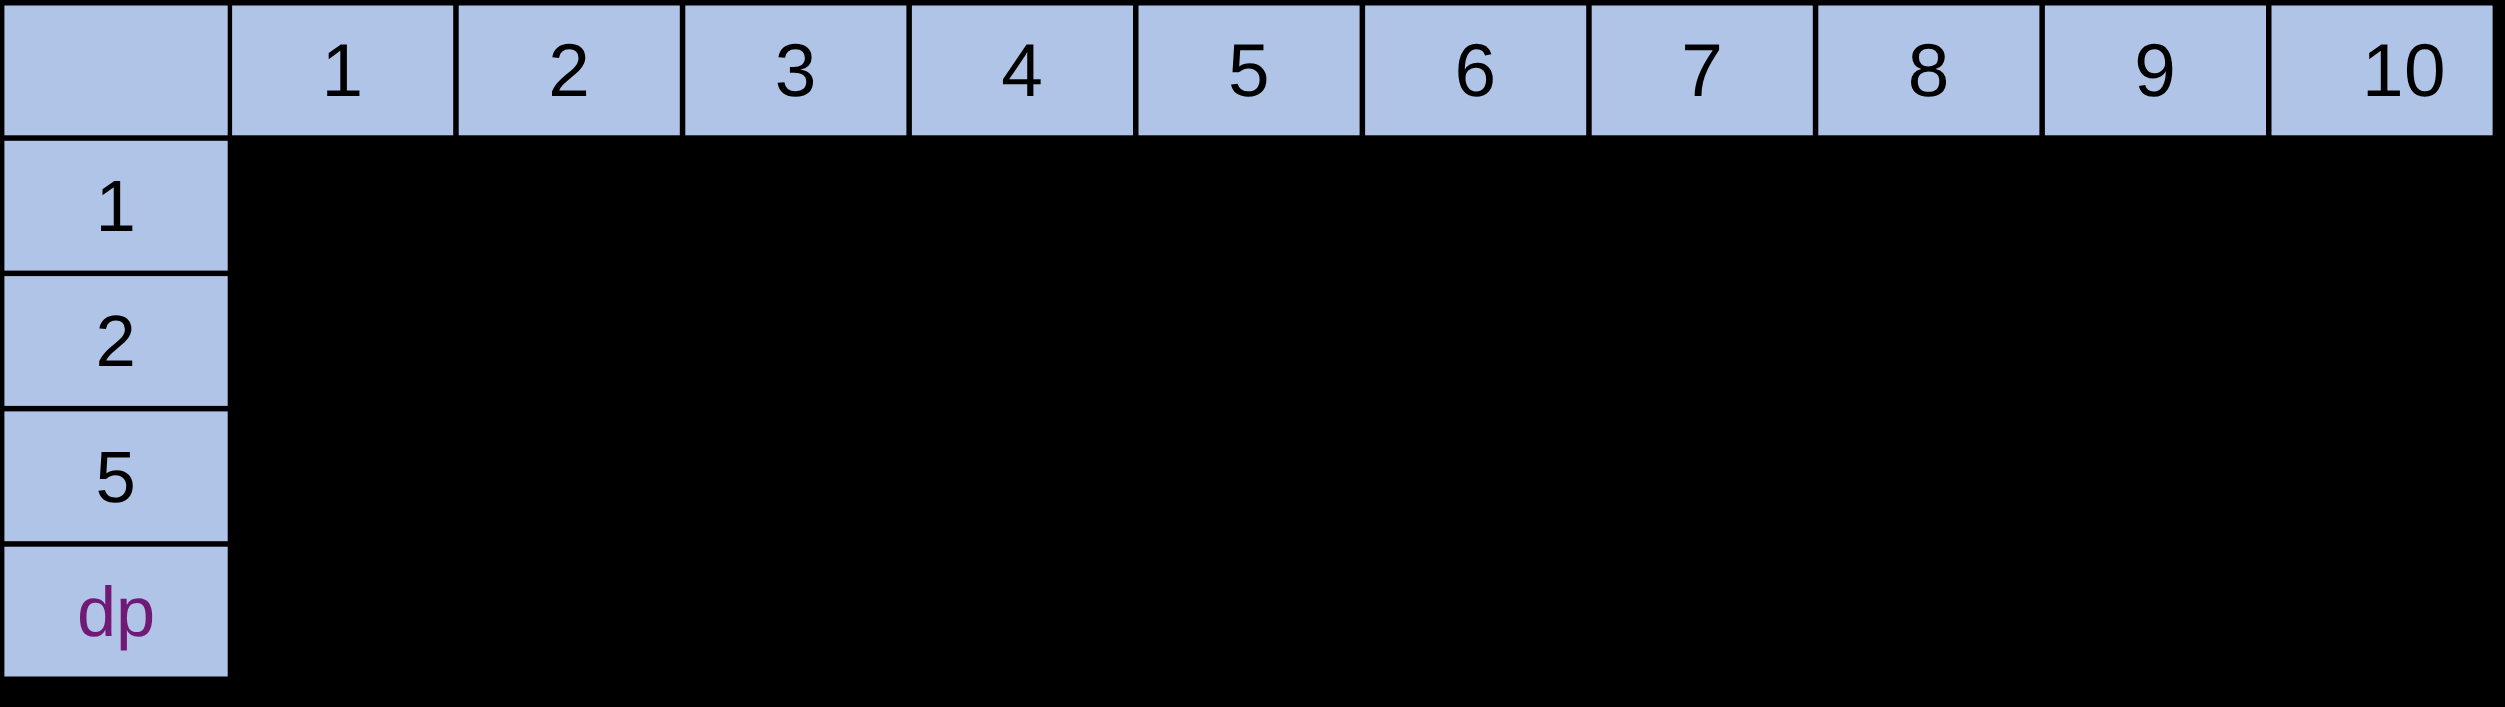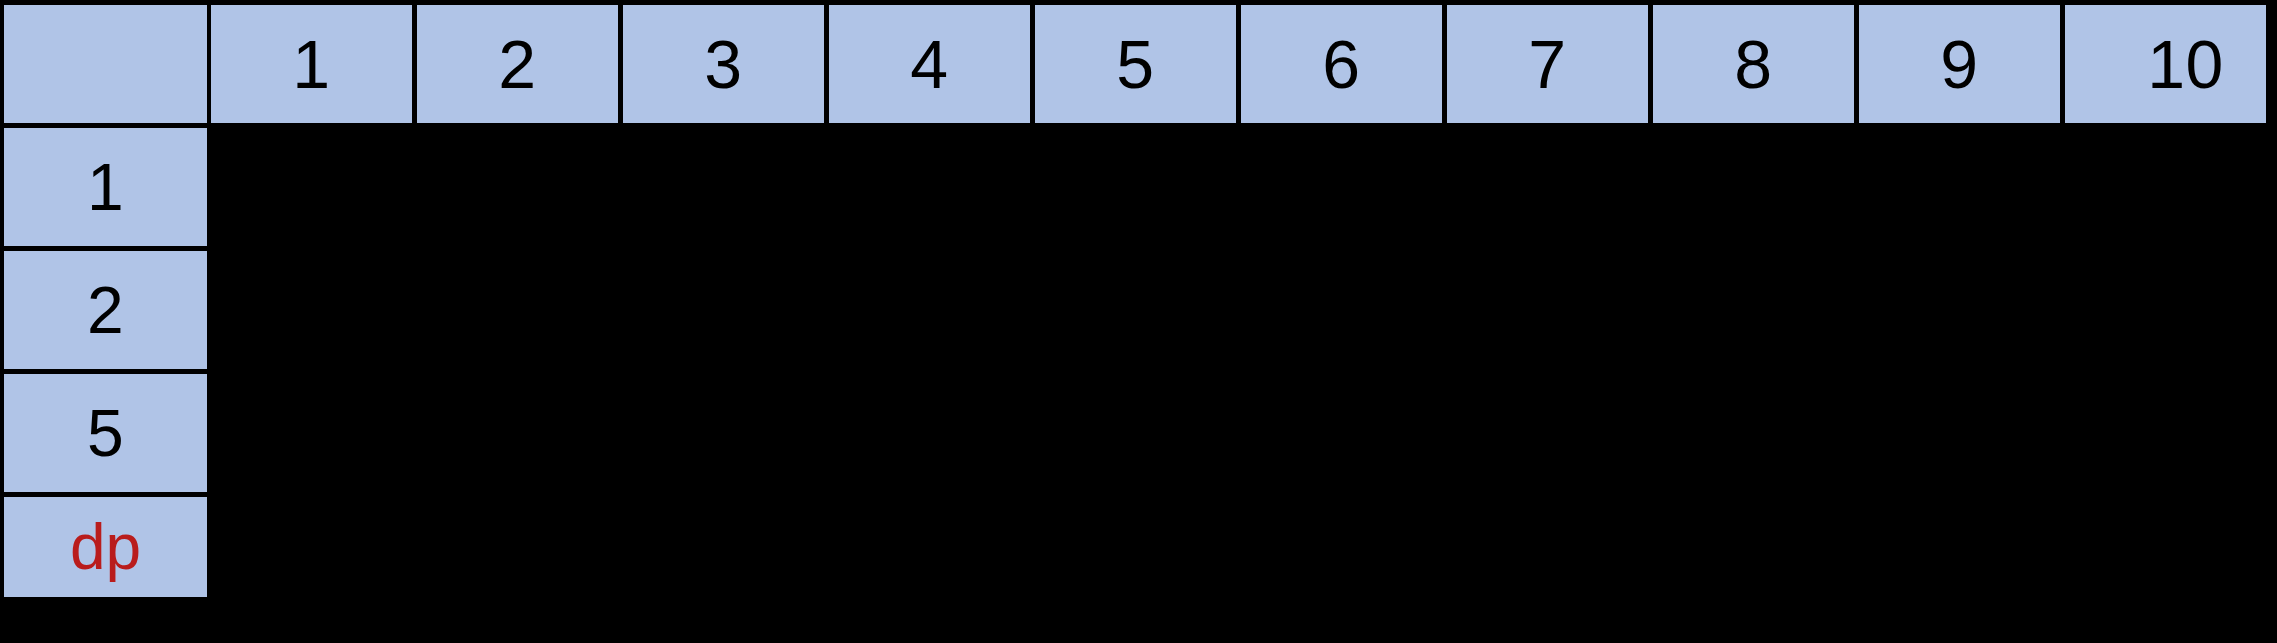--- a/index.html
+++ b/index.html
@@ -68,14 +68,14 @@
     <div class="cell header-cell" style="left: 829px; top: 5px; width: 201px; height: 118px; --cell-fill: #b0c4e7; color: rgb(0, 0, 0);">4</div>
     <div class="cell header-cell" style="left: 1035px; top: 5px; width: 201px; height: 118px; --cell-fill: #b0c4e7; color: rgb(0, 0, 0);">5</div>
     <div class="cell header-cell" style="left: 1241px; top: 5px; width: 201px; height: 118px; --cell-fill: #b0c4e7; color: rgb(0, 0, 0);">6</div>
     <div class="cell header-cell" style="left: 1447px; top: 5px; width: 201px; height: 118px; --cell-fill: #b0c4e7; color: rgb(0, 0, 0);">7</div>
     <div class="cell header-cell" style="left: 1653px; top: 5px; width: 201px; height: 118px; --cell-fill: #b0c4e7; color: rgb(0, 0, 0);">8</div>
     <div class="cell header-cell" style="left: 1859px; top: 5px; width: 201px; height: 118px; --cell-fill: #b0c4e7; color: rgb(0, 0, 0);">9</div>
     <div class="cell header-cell" style="left: 2065px; top: 5px; width: 201px; height: 118px; --cell-fill: #b0c4e7; color: rgb(0, 0, 0); padding-left: 40px;">10</div>
     <div class="cell label-cell" style="left: 4px; top: 128px; width: 203px; height: 118px; --cell-fill: #b0c4e7; color: rgb(0, 0, 0);">1</div>
     <div class="cell label-cell" style="left: 4px; top: 251px; width: 203px; height: 118px; --cell-fill: #b0c4e7; color: rgb(0, 0, 0);">2</div>
     <div class="cell label-cell" style="left: 4px; top: 374px; width: 203px; height: 118px; --cell-fill: #b0c4e7; color: rgb(0, 0, 0);">5</div>
-    <div class="cell label-cell word" style="left: 4px; top: 497px; width: 203px; height: 100px; --cell-fill: #b0c4e7; color: #b91c1c; text-align: center;">dp</div>
+    <div class="cell label-cell word" style="left: 4px; top: 497px; width: 203px; height: 118px; --cell-fill: #b0c4e7; color: #701a75; text-align: center;">dp</div>
   </div>
 
 </body></html>

